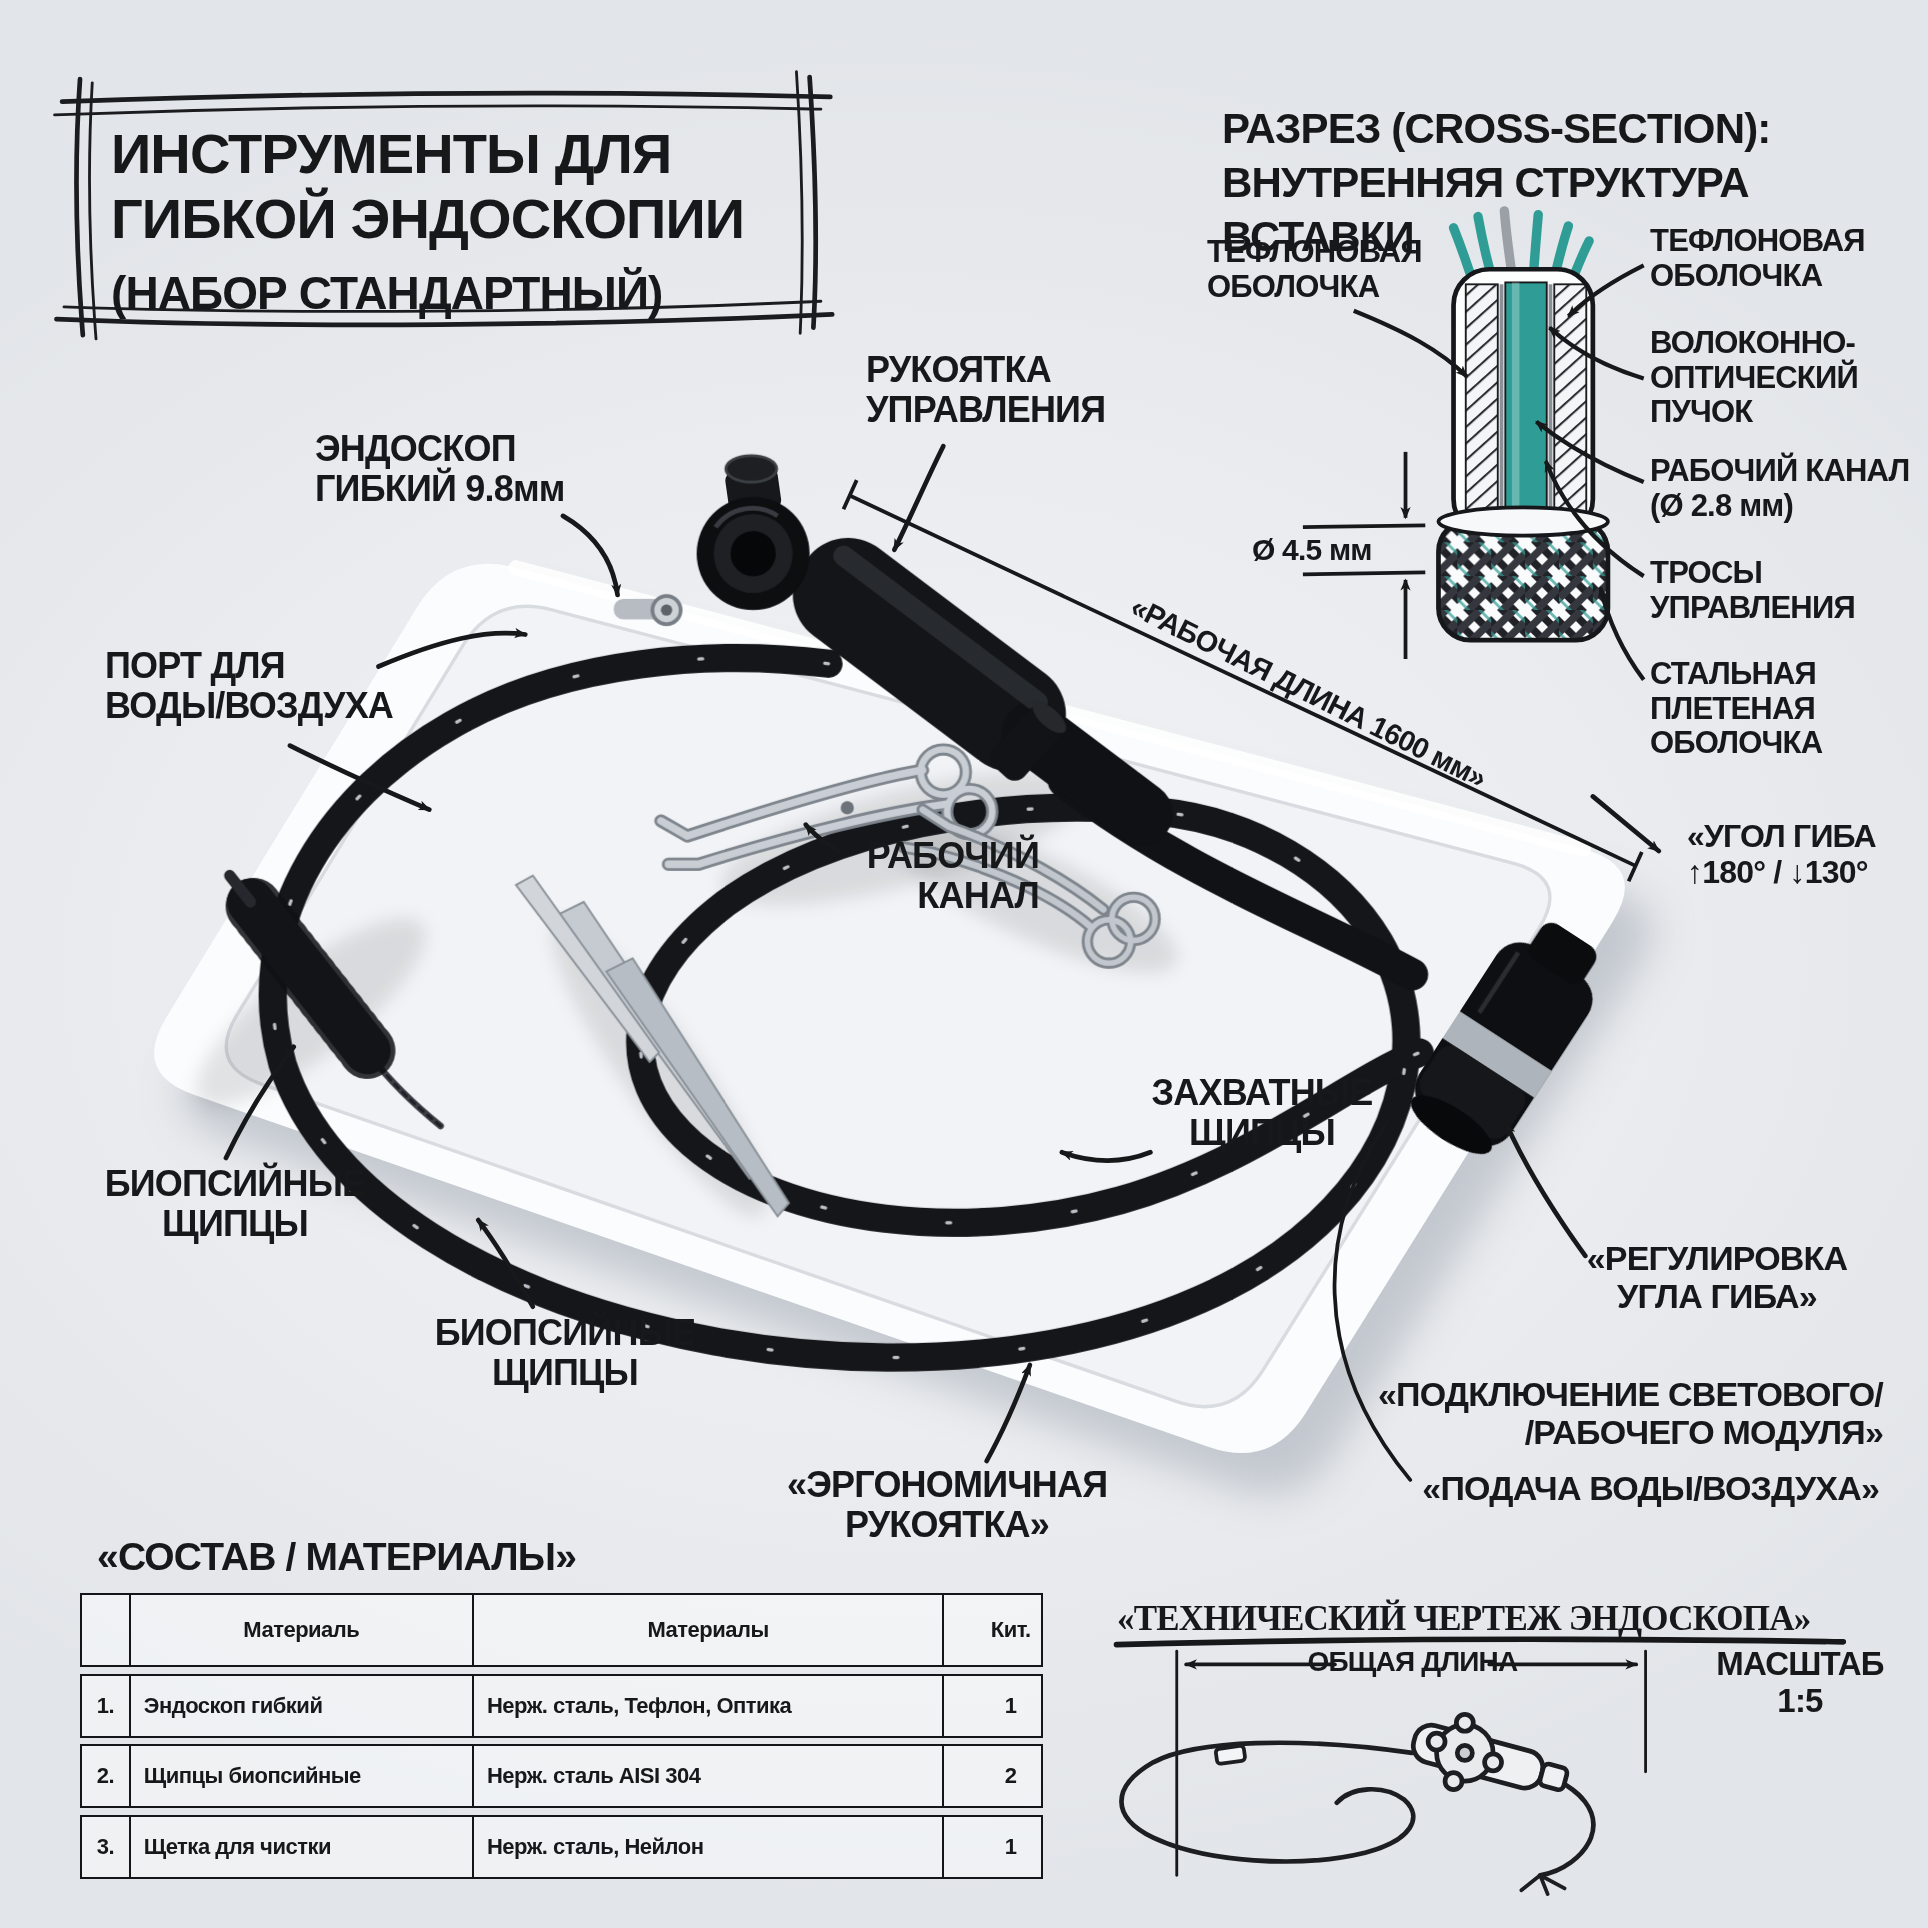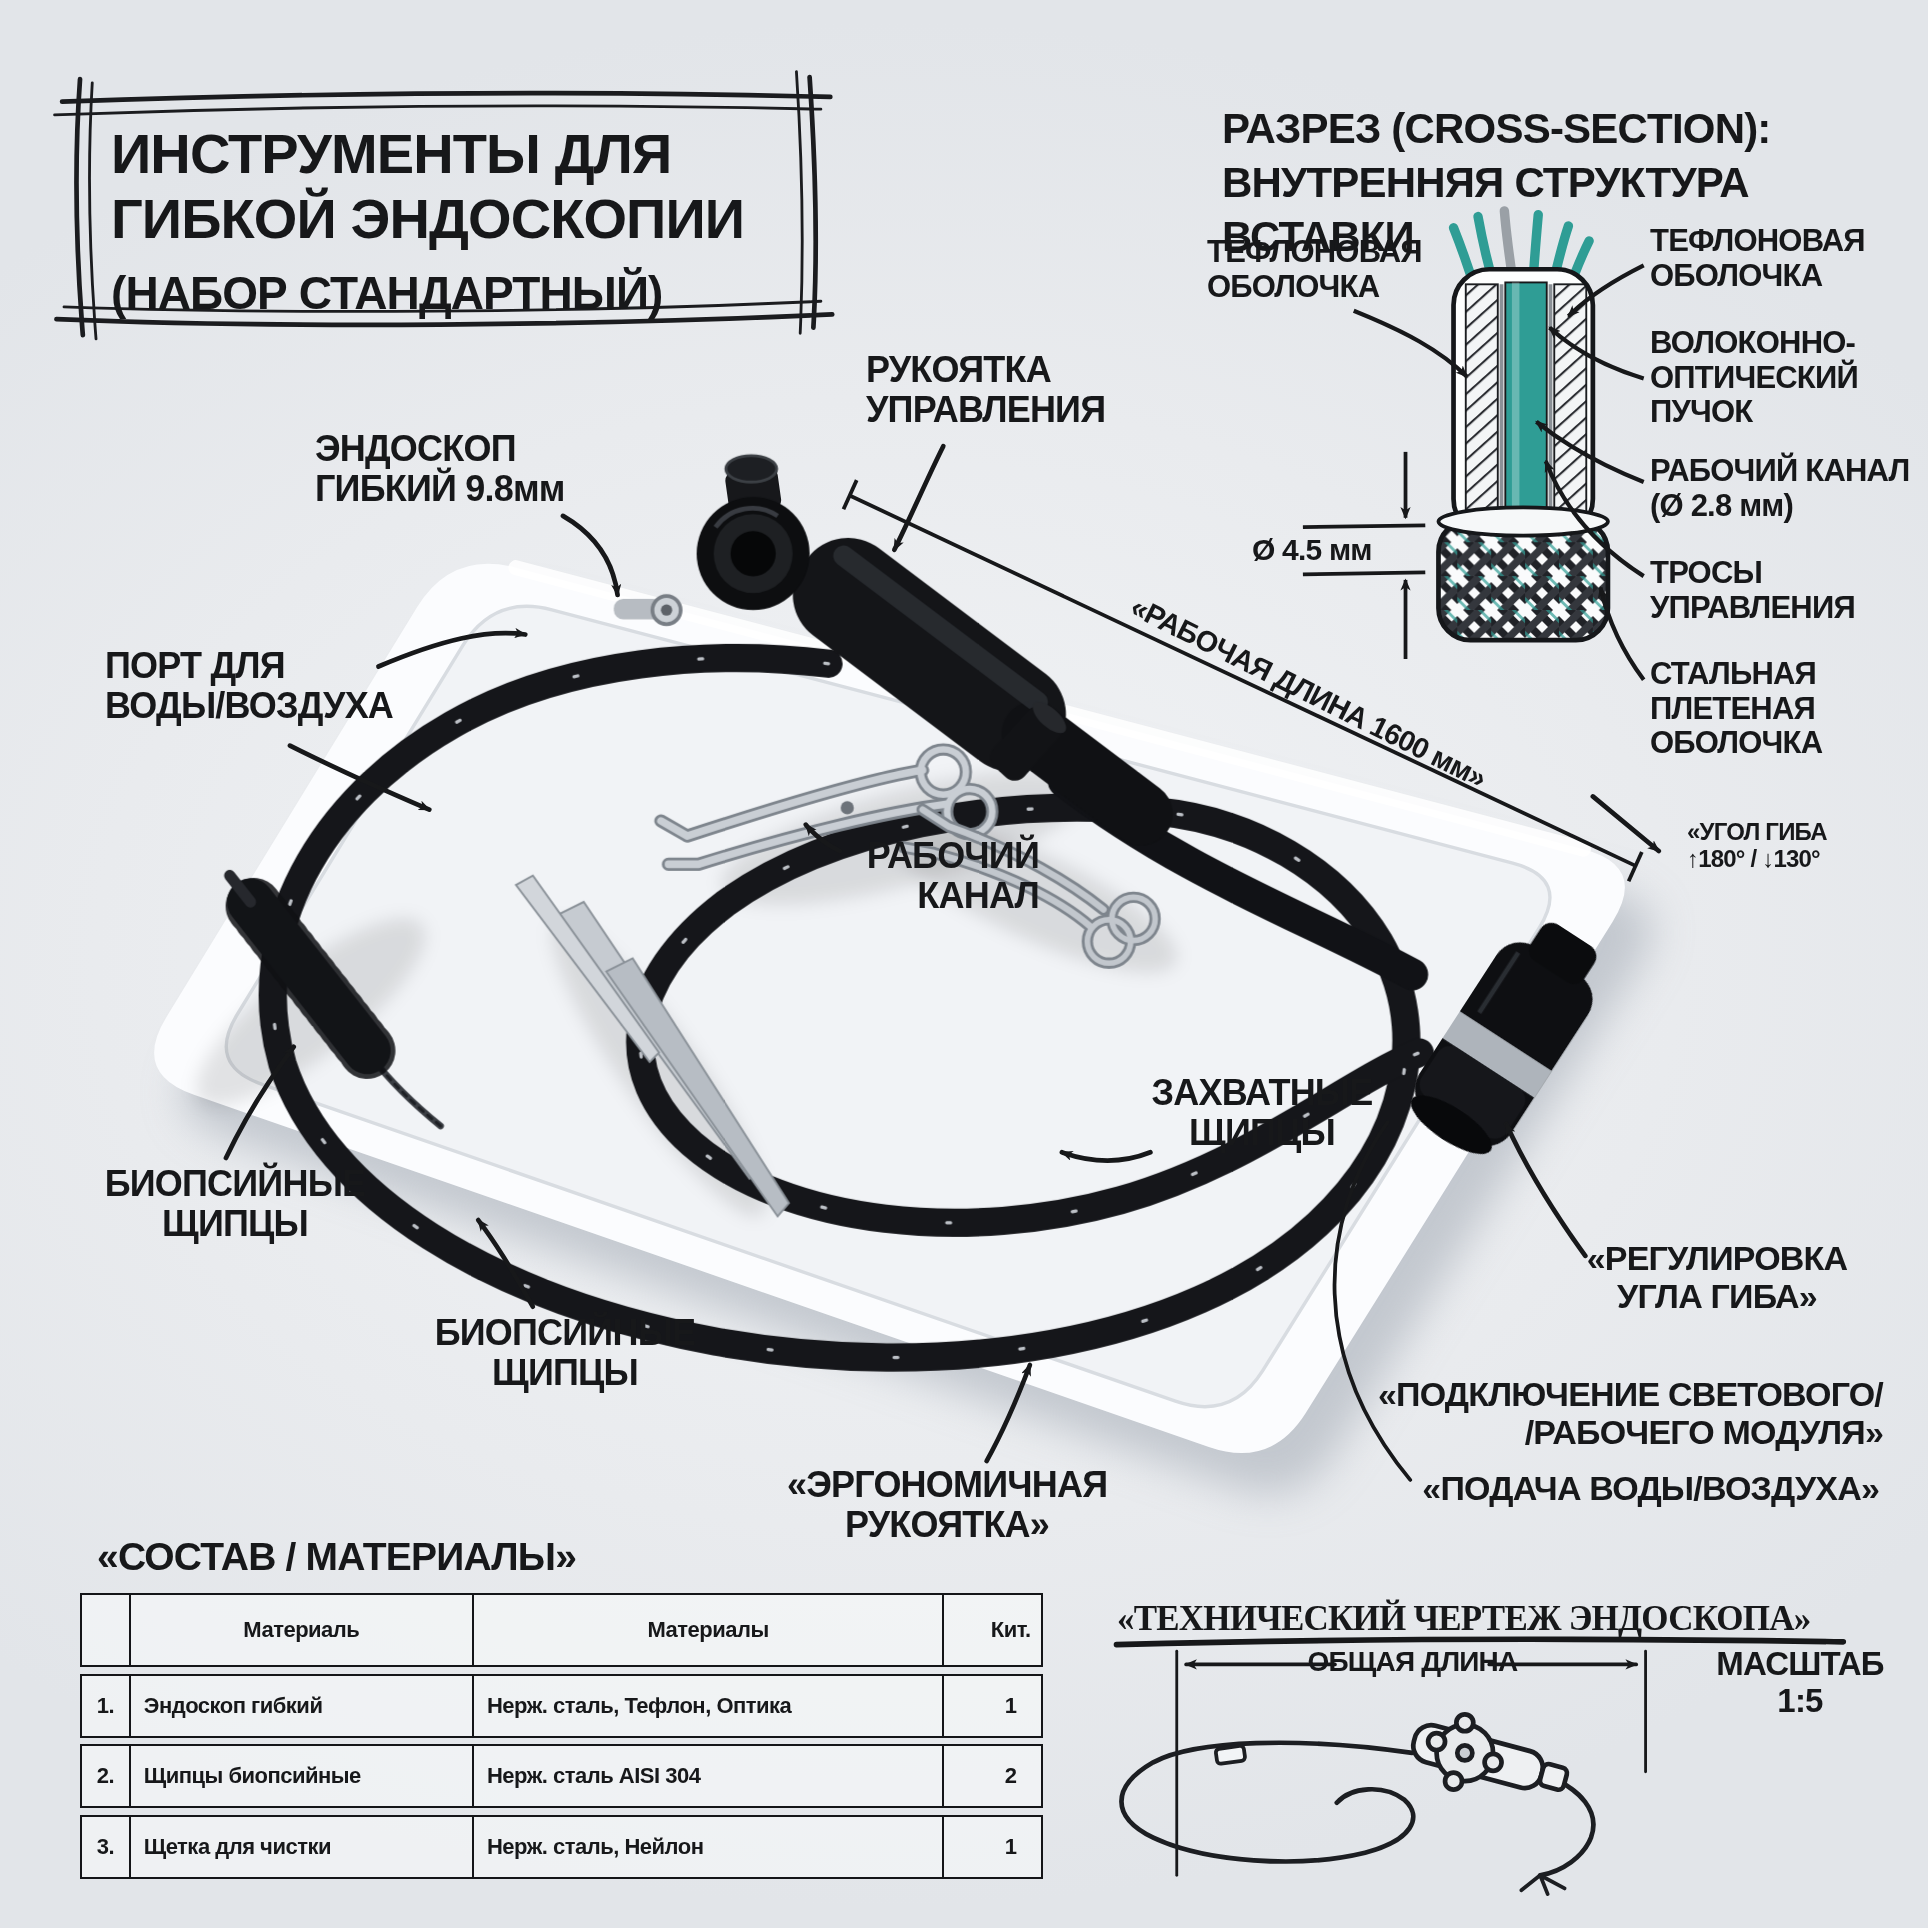--- a/index.html
+++ b/index.html
@@ -280,21 +280,21 @@
 ЩИПЦЫ</div>
 <div class="lbl co tcenter" style="left:424px;top:1313px;width:282px;">БИОПСИЙНЫЕ
 ЩИПЦЫ</div>
 <div class="lbl co tcenter" style="left:787px;top:1465px;width:320px;">«ЭРГОНОМИЧНАЯ
 РУКОЯТКА»</div>
 <div class="lbl co tcenter" style="left:1571px;top:1239px;width:292px;font-size:34px;">«РЕГУЛИРОВКА
 УГЛА ГИБА»</div>
 <div class="lbl co tright" style="right:49px;top:1469px;width:527px;font-size:34px;">«ПОДАЧА ВОДЫ/ВОЗДУХА»</div>
 <div class="lbl co tright" style="right:45px;top:1375px;width:546px;font-size:34px;">«ПОДКЛЮЧЕНИЕ СВЕТОВОГО/
 /РАБОЧЕГО МОДУЛЯ»</div>
-<div class="lbl" style="left:1687px;top:819px;font-size:24px;">«УГОЛ ГИБА
+<div class="lbl" style="left:1687px;top:819px;font-size:32px;">«УГОЛ ГИБА
 ↑180° / ↓130°</div>
 <div class="lbl rot" style="left:1073px;top:676px;width:471px;text-align:center;">«РАБОЧАЯ ДЛИНА 1600 мм»</div>
 
 <div class="lbl" id="tbl-title">«СОСТАВ / МАТЕРИАЛЫ»</div>
 <div id="materials">
   <div class="trow thead">
     <div class="tcell c0"></div>
     <div class="tcell c1">Материаль</div>
     <div class="tcell c2">Материалы</div>
     <div class="tcell c3">Кит.</div>

